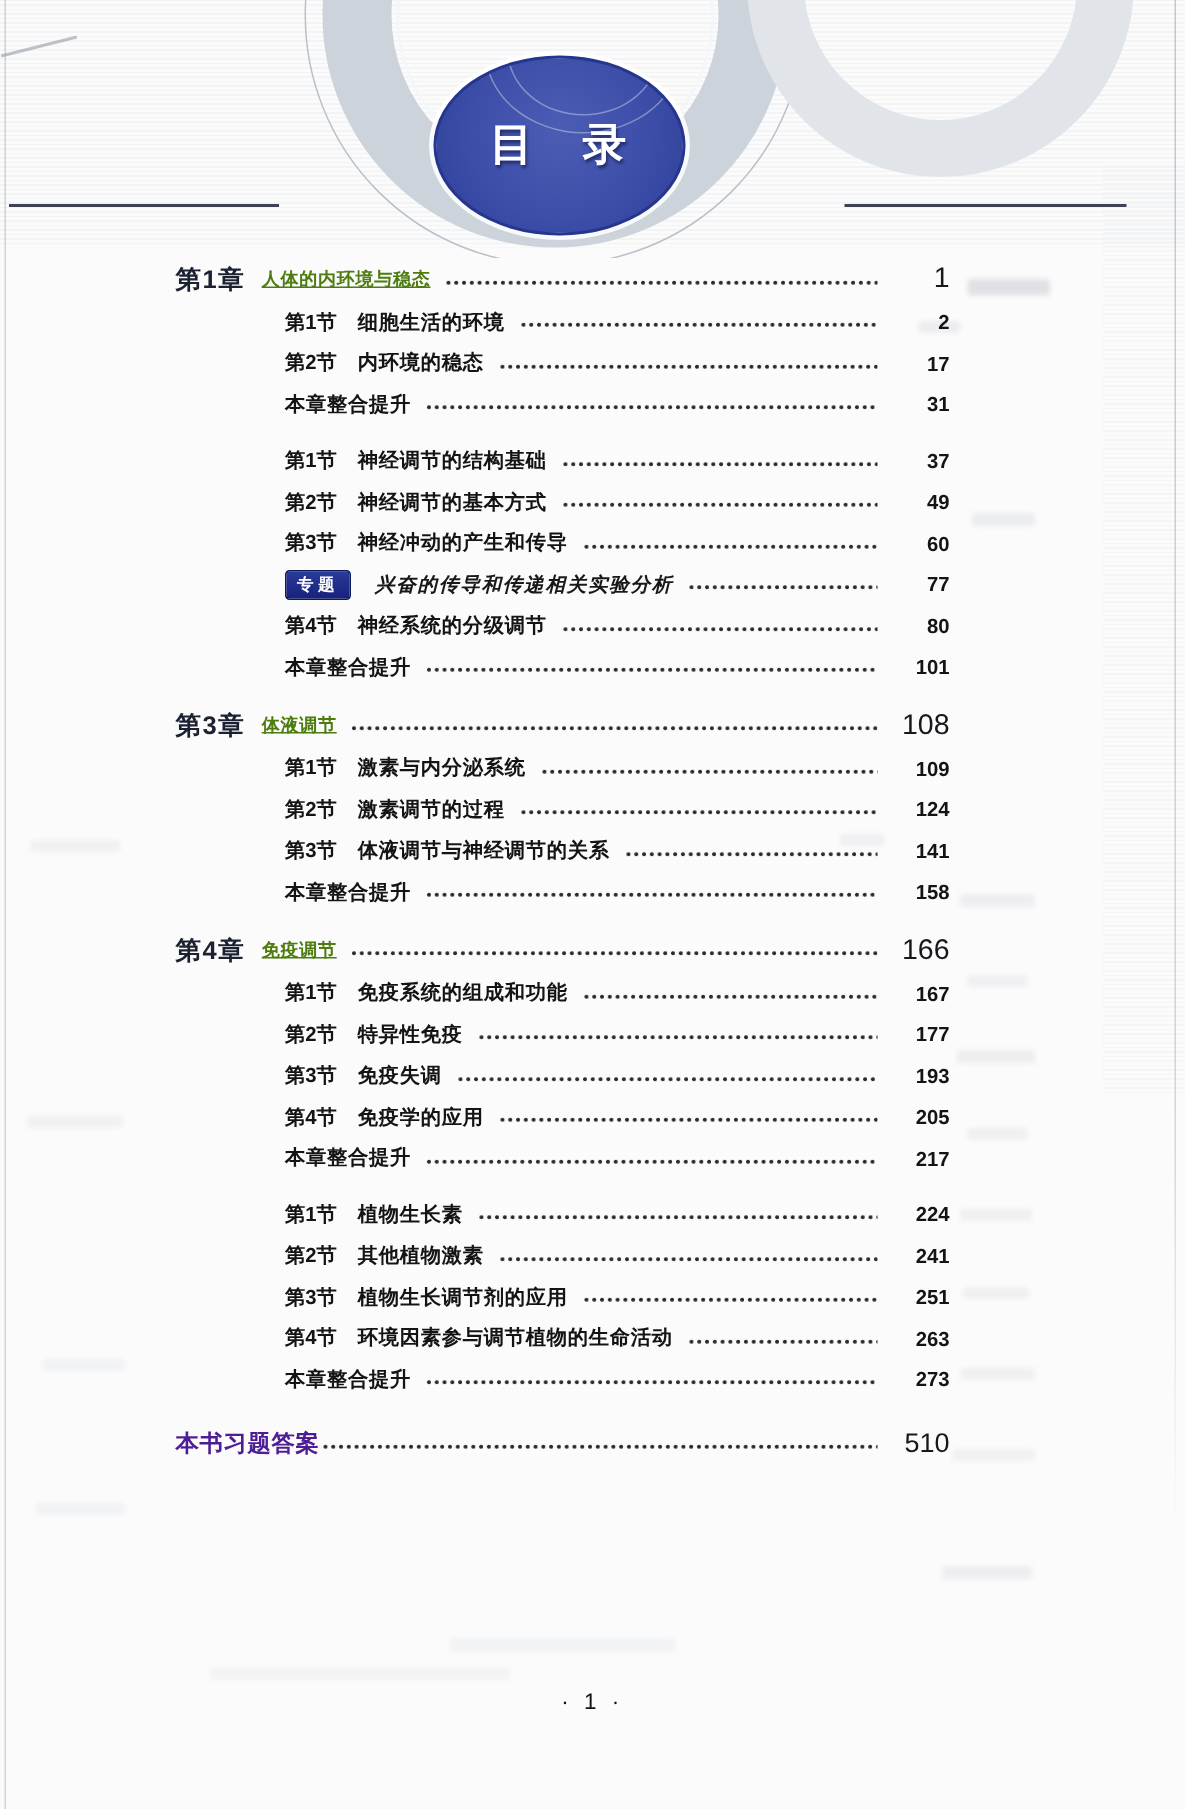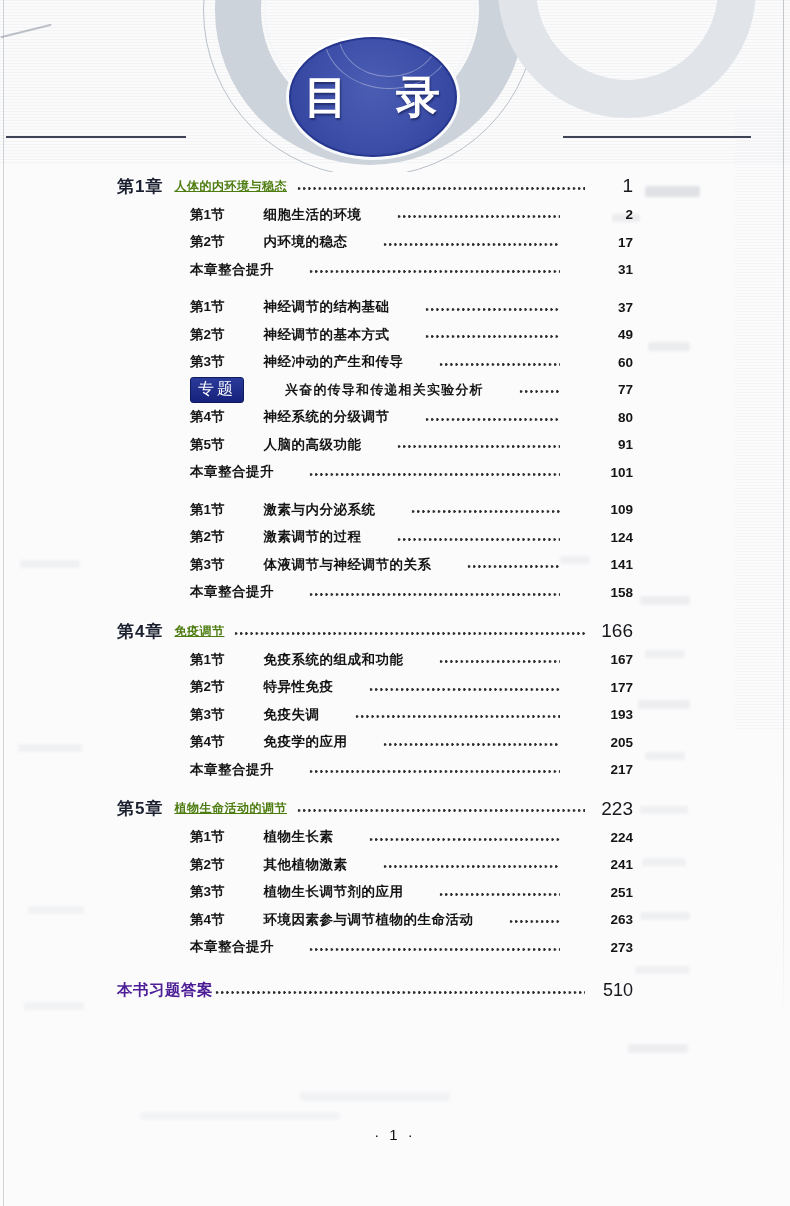--- a/index.html
+++ b/index.html
@@ -37,39 +37,39 @@
   .rule-left{left:6px;width:180px;}
   .rule-right{left:563px;width:188px;}
   .title-ellipse{position:absolute;left:289px;top:37px;width:168px;height:120px;border-radius:50%;
     background:radial-gradient(circle at 50% 42%,#4b5db3 0%,#3c4ea8 55%,#2e3f98 100%);
     border:2px solid #26368e;box-sizing:border-box;overflow:hidden;
     display:flex;align-items:center;justify-content:center;
     box-shadow:0 0 0 3px rgba(255,255,255,.85);}
   .title-ellipse .arc{position:absolute;border:1px solid rgba(255,255,255,.35);border-radius:50%;}
   .arc1{width:130px;height:110px;left:32px;top:-62px;}
   .arc2{width:100px;height:86px;left:47px;top:-50px;}
-  .page-title{color:#ffffff;font-size:44px;font-weight:700;letter-spacing:2px;
+  .page-title{color:#ffffff;font-size:29px;font-weight:700;letter-spacing:2px;
     text-shadow:1px 2px 2px rgba(10,16,60,.55);white-space:pre;}
   
   .toc{position:absolute;left:117px;top:171px;width:516px;}
   .chapter-block{margin-bottom:10px;}
   .row{display:flex;align-items:center;}
   .chapter-row{height:30px;}
-  .sec-row{height:27.5px;gap:25px;}
+  .sec-row{height:27.5px;}
   .ch-label{font-size:17px;font-weight:700;color:#1b2130;letter-spacing:1px;flex:0 0 auto;text-align:center;}
   .ch-title{font-size:12px;font-weight:700;color:#4d7c0f;margin-left:11px;letter-spacing:.5px;flex:0 0 auto;text-decoration:underline;}
   .sec-row{padding-left:73px;}
   .sec-label{font-size:13.5px;font-weight:700;color:#141414;flex:0 0 auto;}
   .sec-title{font-size:13.5px;font-weight:700;color:#141414;margin-left:14px;letter-spacing:.5px;flex:0 0 auto;}
   .summary-title{margin-left:0;}
   .badge{flex:0 0 auto;background:linear-gradient(180deg,#2b3b9a,#16227c);color:#fff;
-    font-size:16px;font-weight:400;padding:1px 7px 2px;border-radius:3px;border:1px solid #0e1a5e;
+    font-size:11px;font-weight:700;padding:1px 7px 2px;border-radius:3px;border:1px solid #0e1a5e;
     letter-spacing:3px;}
   .special-title{margin-left:16px;font-family:"Liberation Serif","DejaVu Serif",serif;
-    font-weight:600;font-size:13px;letter-spacing:1.2px;color:#181818;}
+    font-style:italic;font-weight:600;font-size:13px;letter-spacing:1.2px;color:#181818;}
   .leader{flex:1 1 auto;min-width:24px;height:5px;margin:0 8px 0 10px;align-self:center;transform:translateY(2px);
     background-image:radial-gradient(circle at 2px 2.5px,#2c2c2c 1.12px,rgba(0,0,0,0) 1.5px);
     background-size:5.2px 5px;background-repeat:repeat-x;background-position:left center;}
   .num{flex:0 0 auto;min-width:40px;text-align:right;}
   .ch-num{font-size:19px;font-weight:500;color:#17181c;}
   .sec-num{font-size:13.5px;font-weight:600;color:#141414;}
   .answers-row{margin-top:14px;height:30px;}
   .answers-title{font-size:15.5px;font-weight:700;color:#4c1d95;letter-spacing:.5px;flex:0 0 auto;}
   .answers-num{font-size:18px;font-weight:500;color:#17181c;}
   .answers-row .leader{margin-left:2px;}
@@ -172,32 +172,32 @@
           <span class="leader"></span>
           <span class="num sec-num">77</span>
         </div>
         <div class="row sec-row">
           <span class="sec-label">第4节</span>
           <span class="sec-title">神经系统的分级调节</span>
           <span class="leader"></span>
           <span class="num sec-num">80</span>
         </div>
         <div class="row sec-row">
-          <span class="sec-label">第5节</span>
-          <span class="sec-title">人脑的高级功能</span>
-          <span class="leader"></span>
-          <span class="num sec-num">91</span>
-        </div>
-        <div class="row sec-row">
           <span class="sec-title summary-title">本章整合提升</span>
           <span class="leader"></span>
           <span class="num sec-num">101</span>
         </div>
       </div>
       <div class="chapter-block">
+        <div class="row chapter-row">
+          <span class="ch-label">第3章</span>
+          <span class="ch-title">体液调节</span>
+          <span class="leader"></span>
+          <span class="num ch-num">108</span>
+        </div>
         <div class="row sec-row">
           <span class="sec-label">第1节</span>
           <span class="sec-title">激素与内分泌系统</span>
           <span class="leader"></span>
           <span class="num sec-num">109</span>
         </div>
         <div class="row sec-row">
           <span class="sec-label">第2节</span>
           <span class="sec-title">激素调节的过程</span>
           <span class="leader"></span>
@@ -246,26 +246,20 @@
           <span class="leader"></span>
           <span class="num sec-num">205</span>
         </div>
         <div class="row sec-row">
           <span class="sec-title summary-title">本章整合提升</span>
           <span class="leader"></span>
           <span class="num sec-num">217</span>
         </div>
       </div>
       <div class="chapter-block">
-        <div class="row chapter-row">
-          <span class="ch-label">第5章</span>
-          <span class="ch-title">植物生命活动的调节</span>
-          <span class="leader"></span>
-          <span class="num ch-num">223</span>
-        </div>
         <div class="row sec-row">
           <span class="sec-label">第1节</span>
           <span class="sec-title">植物生长素</span>
           <span class="leader"></span>
           <span class="num sec-num">224</span>
         </div>
         <div class="row sec-row">
           <span class="sec-label">第2节</span>
           <span class="sec-title">其他植物激素</span>
           <span class="leader"></span>

